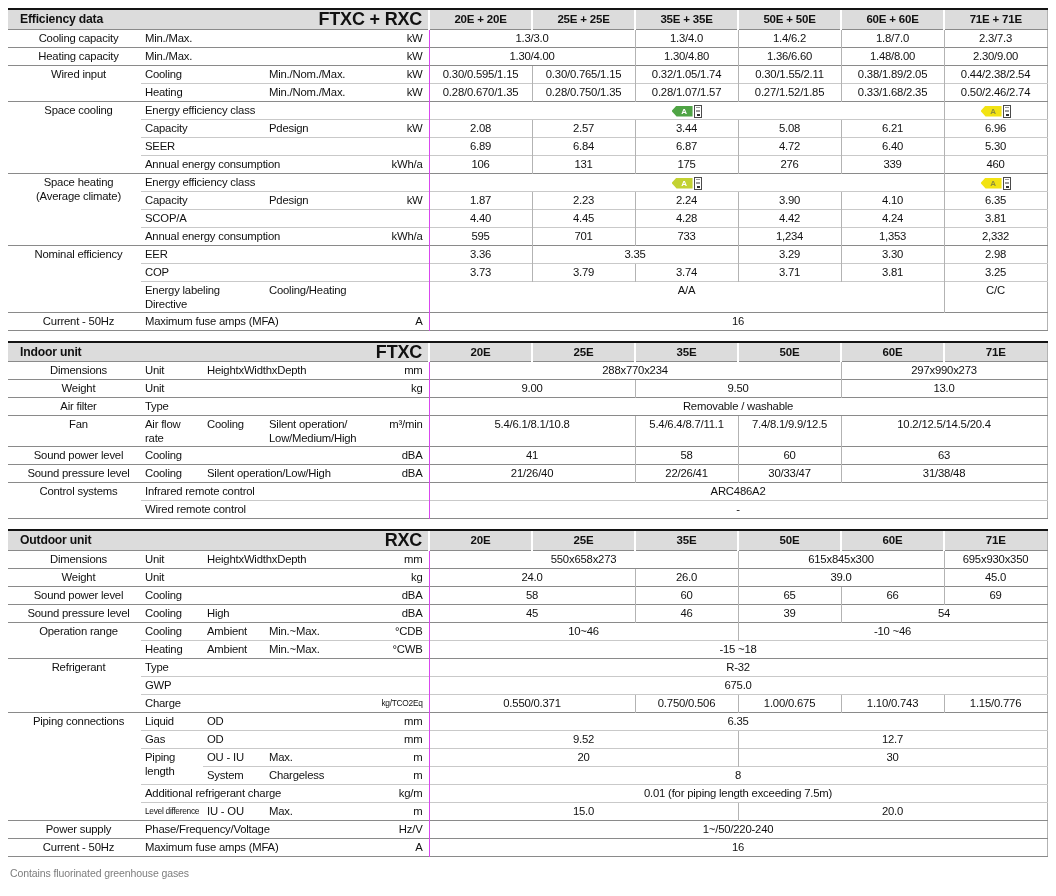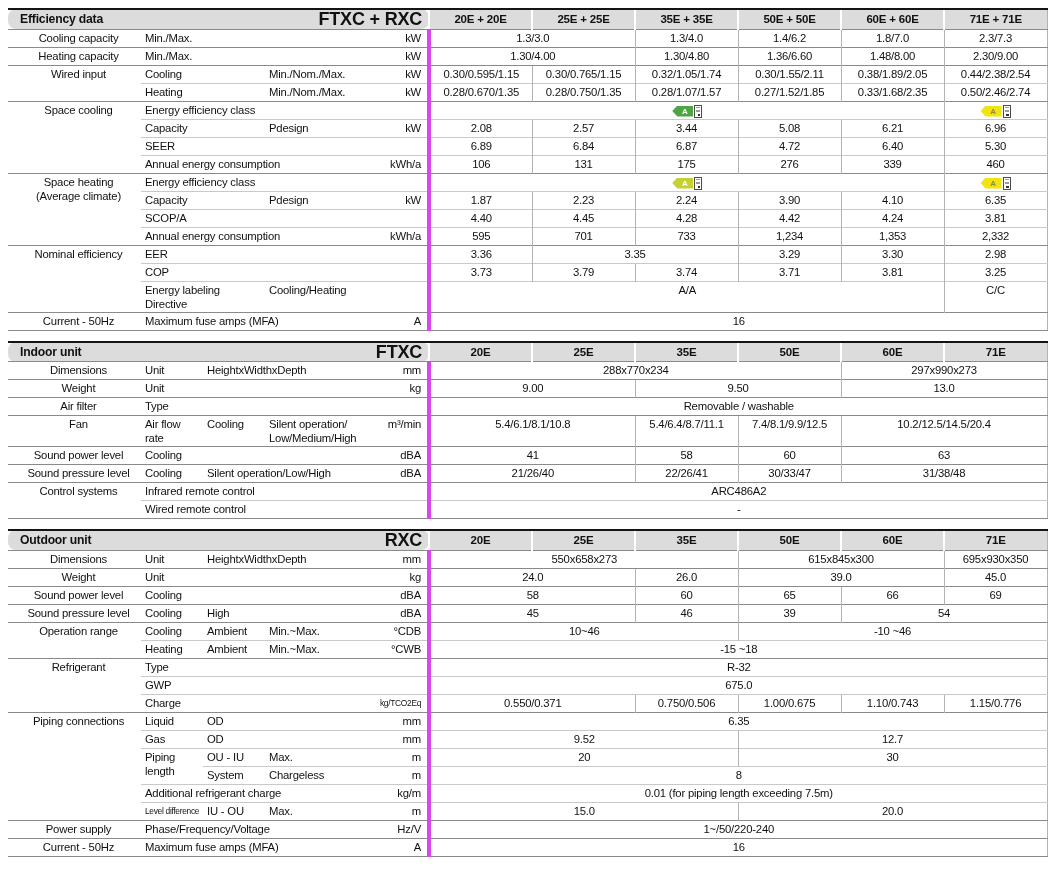--- a/index.html
+++ b/index.html
@@ -4,31 +4,31 @@
 <style>
   html,body{margin:0;padding:0;background:#fff;}
   body{width:1056px;height:896px;overflow:hidden;font-family:"Liberation Sans",sans-serif;color:#111;}
   .sheet{padding:8px 0 0 8px;}
   table.spec{border-collapse:collapse;table-layout:fixed;width:1039px;margin:0 0 10px 0;
              border-bottom:1px solid #8a8a8a;border-right:1px solid #b3b3b3;}
   th,td{font-size:11.3px;letter-spacing:-0.2px;line-height:14px;padding:1px 4px;vertical-align:top;
         overflow:visible;}
   tr{height:18px;}
   thead tr{height:20px;}
-  th.bar{border-top:2.5px solid #141414;background:#dcdcdc;text-align:left;vertical-align:middle;padding:0;border-radius:8px;}
+  th.bar{border-top:2.5px solid #141414;background:#dcdcdc;text-align:left;vertical-align:middle;padding:0;}
   th.bar .barwrap{display:flex;justify-content:space-between;align-items:center;padding:0 6px 0 12px;}
   th.bar .sec-title{font-weight:bold;font-size:12.2px;}
   th.bar .sec-model{font-weight:bold;font-size:18px;padding-left:42px;}
   th.colh{border-top:2.5px solid #141414;background:#dcdcdc;border-left:2px solid #fff;
           font-weight:bold;font-size:11.5px;text-align:center;vertical-align:middle;}
   td.l0{padding-left:12px;white-space:pre;text-align:center;}
   td.l1,td.l2,td.l3{white-space:pre;text-align:left;}
   td.u{text-align:right;padding-right:6px;white-space:pre;}
   td.v{text-align:center;border-left:1px solid #b3b3b3;white-space:pre;}
-  td.v.first{border-left:4px solid #d946ef;}
+  td.v.first{border-left:1px solid #d946ef;}
   tr.g td{border-top:1px solid #8a8a8a;}
   tbody tr:not(.g) td{border-top:1px solid #c9c9c9;}
   .sm{font-size:8.4px;letter-spacing:-0.3px;}
   .elabel{display:inline-flex;align-items:center;gap:1px;vertical-align:middle;margin-top:1px;}
   .etag{width:21px;height:11px;box-sizing:border-box;display:inline-flex;align-items:center;justify-content:center;
         padding-left:4px;font-size:8px;font-weight:bold;line-height:11px;
         clip-path:polygon(0 50%,24% 0,100% 0,100% 100%,24% 100%);}
   .emeter{width:8px;height:13px;box-sizing:border-box;border:1px solid #4a4a4a;background:#fff;
           display:inline-flex;flex-direction:column;justify-content:space-between;padding:1px;}
   .emeter i{display:block;height:1.5px;background:#9a9a9a;}
@@ -480,13 +480,14 @@
           </tr>
           <tr class="g">
             <td class="l0">Current - 50Hz</td>
             <td class="l1" colspan="3">Maximum fuse amps (MFA)</td>
             <td class="u">A</td>
             <td class="v first" colspan="6">16</td>
           </tr>
         </tbody>
       </table>
     </div>
+  <div class="footnote">Contains fluorinated greenhouse gases</div>
 </div>
 
 </body></html>

